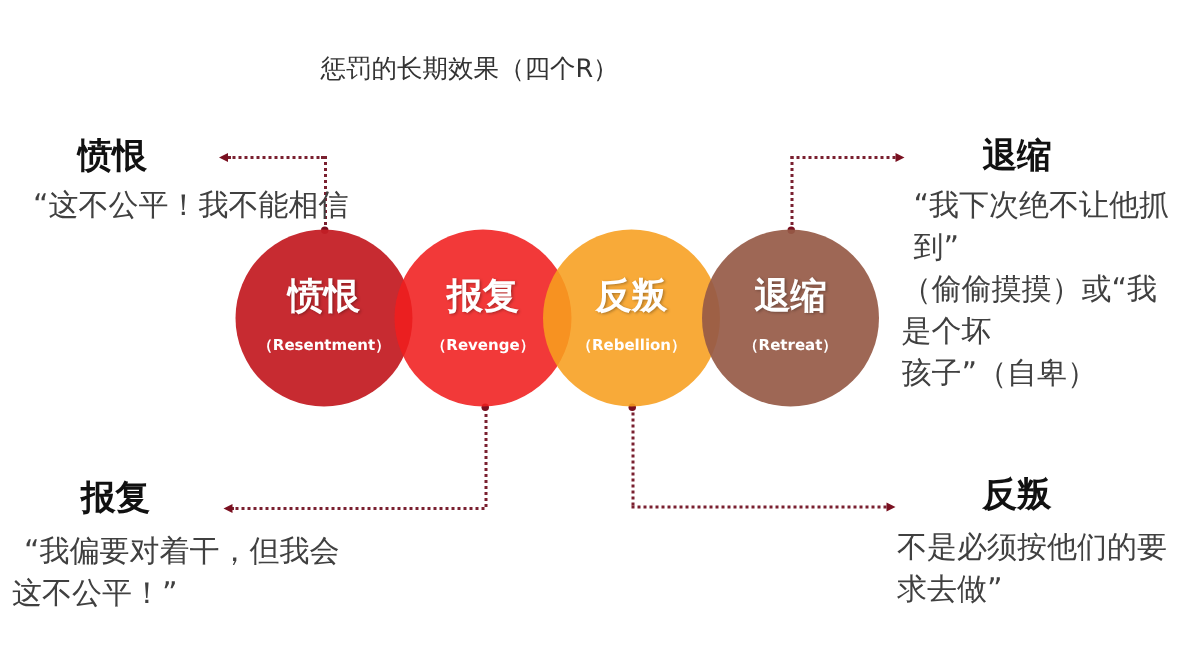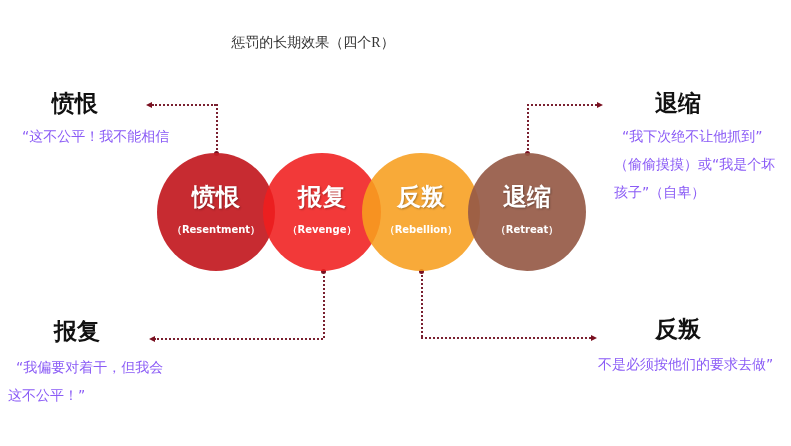--- a/index.html
+++ b/index.html
@@ -1,26 +1,26 @@
 <!DOCTYPE html>
 <html><head>
 <meta charset="utf-8">
 <style>
   html,body{margin:0;padding:0;background:#fff;}
   body{width:791px;height:446px;position:relative;overflow:hidden;font-family:"DejaVu Sans","Liberation Sans",sans-serif;color:#222;}
-  .title{position:absolute;left:0;width:626px;top:34px;text-align:center;font-size:14px;color:#333;font-family:Liberation Serif, serif;}
+  .title{position:absolute;left:0;width:626px;top:34px;text-align:center;font-size:17px;color:#333;}
   .circle{position:absolute;width:118px;height:118px;border-radius:50%;top:153px;display:flex;flex-direction:column;align-items:center;justify-content:center;color:#fff;}
   .c1{left:157px;background:rgba(196,32,38,0.95);}
   .c2{left:263px;background:rgba(240,30,30,0.88);}
   .c3{left:362px;background:rgba(247,158,30,0.88);}
   .c4{left:468px;background:rgba(150,90,70,0.92);}
   .circle .cn{font-size:24px;font-weight:bold;text-shadow:1px 1px 2px rgba(0,0,0,0.3);margin-top:-6px;}
   .circle .en{font-size:10px;font-weight:bold;margin-top:10px;white-space:nowrap;}
   .head{position:absolute;font-size:23px;font-weight:bold;color:#111;}
-  .quote{position:absolute;font-size:14px;line-height:28px;color:#8b5cf6;}
+  .quote{position:absolute;font-size:20px;line-height:28px;color:#404040;}
   .dl{position:absolute;border-color:#7a2030;border-style:dotted;border-width:0;}
   .dot{position:absolute;width:5px;height:5px;border-radius:50%;background:#7a1020;}
   .arrL{position:absolute;width:0;height:0;border-top:3px solid transparent;border-bottom:3px solid transparent;border-right:6px solid #7a1020;}
   .arrR{position:absolute;width:0;height:0;border-top:3px solid transparent;border-bottom:3px solid transparent;border-left:6px solid #7a1020;}
 </style>
 </head>
 <body>
 
 <div class="title">惩罚的长期效果（四个R）</div>
 
@@ -60,21 +60,21 @@
   <div class="cn">退缩</div>
   <div class="en">（Retreat）</div>
 </div>
 
 <div class="head" style="left:52px;top:88px;">愤恨</div>
 <div class="quote" style="left:14px;top:122px;">
   <div style="padding-left:8px;">“这不公平！我不能相信</div>
 </div>
 
 <div class="head" style="left:655px;top:88px;">退缩</div>
-<div class="quote" style="left:601px;top:122px;margin-left:13px;">
+<div class="quote" style="left:601px;top:122px;">
   <div style="padding-left:8px;">“我下次绝不让他抓到”</div>
   <div>（偷偷摸摸）或“我是个坏</div>
   <div>孩子”（自卑）</div>
 </div>
 
 <div class="head" style="left:54px;top:316px;">报复</div>
 <div class="quote" style="left:8px;top:353px;">
   <div style="padding-left:8px;">“我偏要对着干，但我会</div>
   <div>这不公平！”</div>
 </div>

